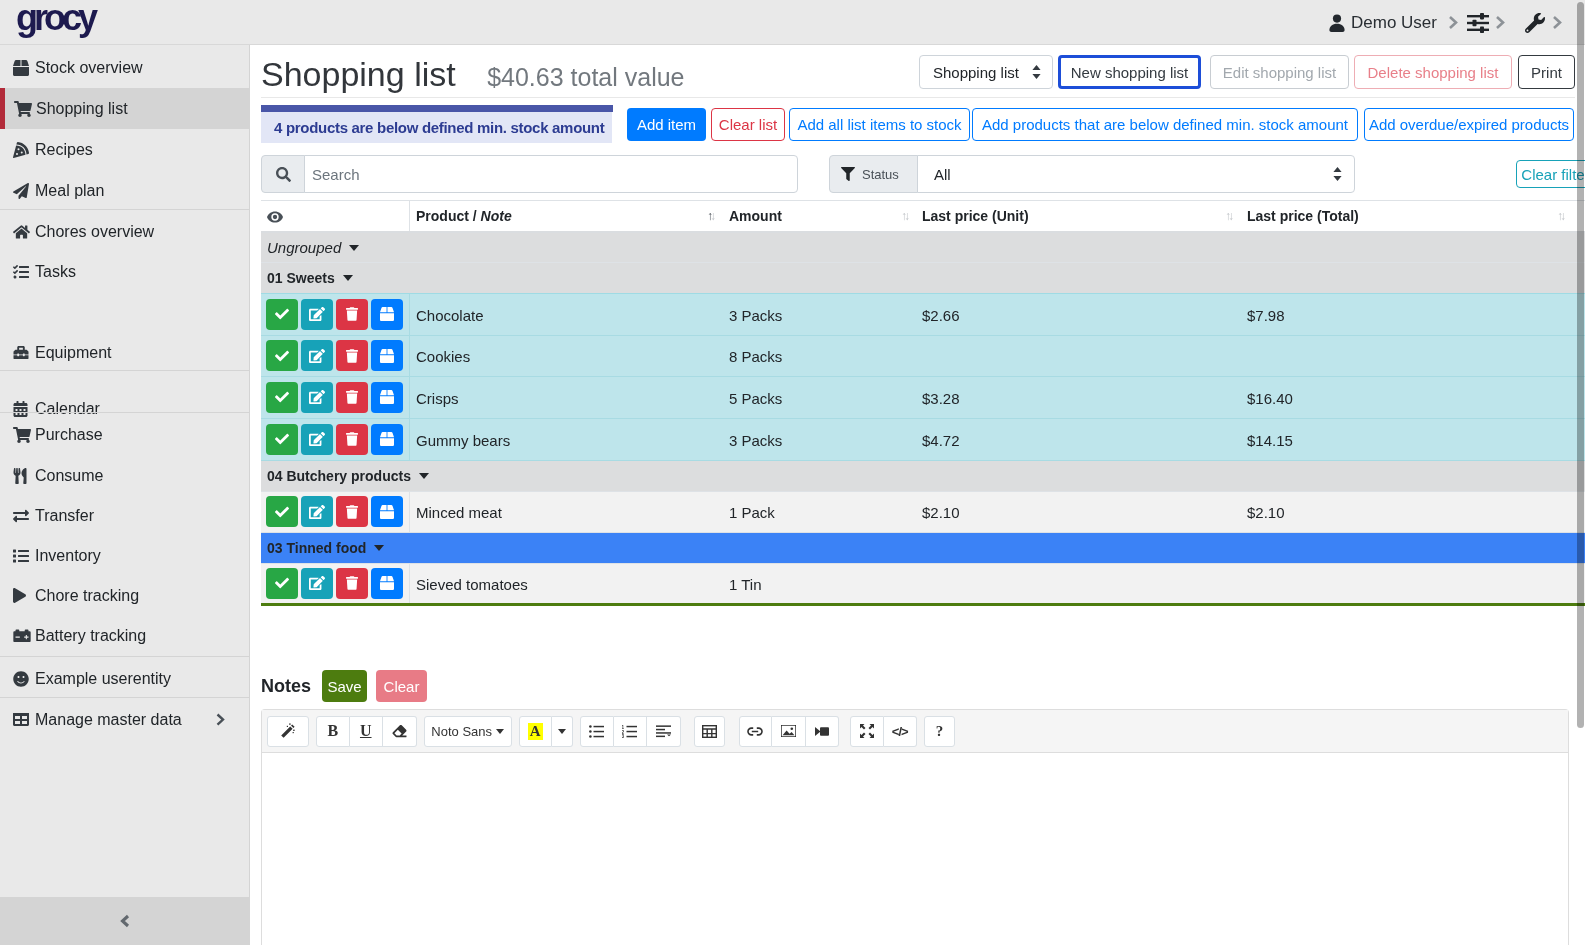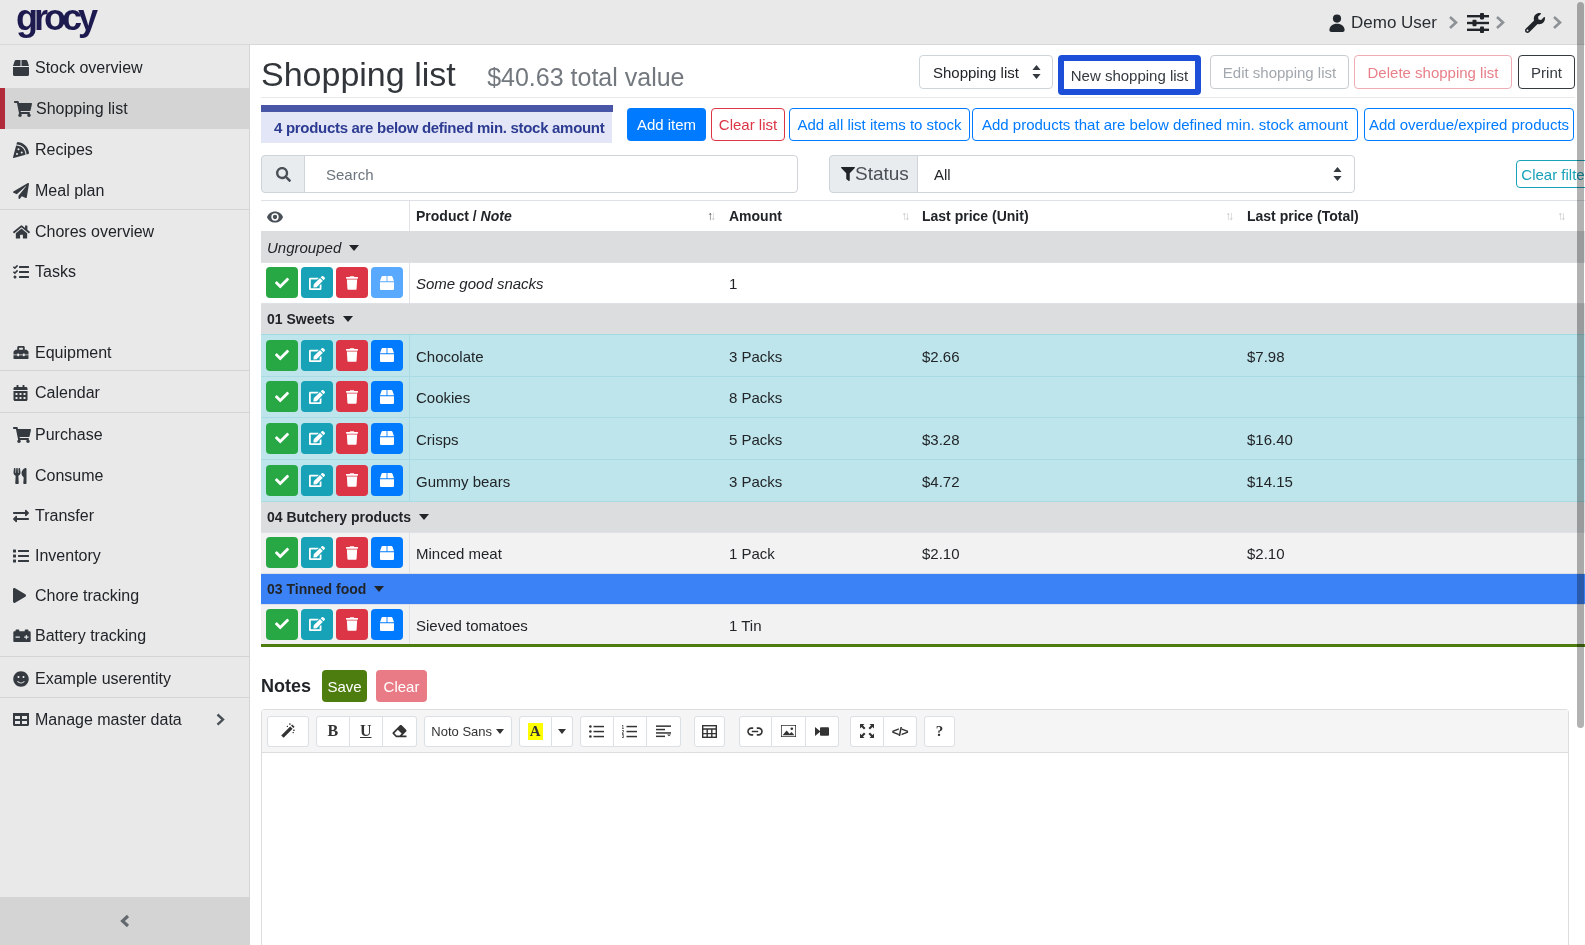--- a/index.html
+++ b/index.html
@@ -37,23 +37,23 @@
 
 
 #banner-top { position:absolute; left:261px; top:105px; width:352px; height:7px; background:#4956a8; }
 #banner { position:absolute; left:261px; top:112px; width:351px; height:31px; background:#e2e6f6;
   color:#2d3c92; font-weight:bold; font-size:15px; letter-spacing:-0.3px; display:flex; align-items:center; padding-left:13px; white-space:nowrap; }
 
 
 #search-icon-box { position:absolute; left:261px; top:155px; width:44px; height:38px;
   background:#e9ecef; border:1px solid #ced4da; border-radius:4px 0 0 4px; display:flex; align-items:center; justify-content:center; color:#495057; }
 #search-input { position:absolute; left:304px; top:155px; width:494px; height:38px;
-  background:#fff; border:1px solid #ced4da; border-radius:0 4px 4px 0; display:flex; align-items:center; padding-left:21px; color:#6c757d; font-size:15px; }
+  background:#fff; border:1px solid #ced4da; border-radius:0 4px 4px 0; display:flex; align-items:center; padding-left:7px; color:#6c757d; font-size:15px; }
 #status-box { position:absolute; left:829px; top:155px; width:89px; height:38px;
-  background:#e9ecef; border:1px solid #ced4da; border-radius:4px 0 0 4px; display:flex; align-items:center; padding-left:11px; gap:0; color:#495057; font-size:19px; }
+  background:#e9ecef; border:1px solid #ced4da; border-radius:4px 0 0 4px; display:flex; align-items:center; padding-left:11px; gap:7px; color:#495057; font-size:13px; }
 #status-sel { position:absolute; left:917px; top:155px; width:438px; height:38px;
   background:#fff; border:1px solid #ced4da; border-radius:0 4px 4px 0; display:flex; align-items:center; padding-left:16px; font-size:15px; }
 
 
 #tbl { position:absolute; left:261px; top:200px; width:1324px; }
 .trow { position:relative; width:100%; }
 .c-prod { position:absolute; left:155px; }
 .c-amt  { position:absolute; left:468px; }
 .c-unit { position:absolute; left:661px; }
 .c-tot  { position:absolute; left:986px; }
@@ -162,21 +162,21 @@
         <svg width="16" height="16" viewBox="0 0 512 512" fill="currentColor">
           <path d="M139.61 35.5a12 12 0 0 0-17 0L58.93 98.81l-22.7-22.12a12 12 0 0 0-17 0L3.53 92.41a12 12 0 0 0 0 17l47.59 47.4a12.78 12.78 0 0 0 17.61 0l15.59-15.62L156.52 69a12.09 12.09 0 0 0 .09-17zm0 159.19a12 12 0 0 0-17 0l-63.68 63.72-22.7-22.1a12 12 0 0 0-17 0L3.53 252a12 12 0 0 0 0 17L51 316.5a12.77 12.77 0 0 0 17.6 0l15.7-15.69 72.2-72.22a12 12 0 0 0 .09-16.9zM64 368c-26.49 0-48.59 21.5-48.59 48S37.53 464 64 464a48 48 0 0 0 0-96zm432 16H208a16 16 0 0 0-16 16v32a16 16 0 0 0 16 16h288a16 16 0 0 0 16-16v-32a16 16 0 0 0-16-16zm0-320H208a16 16 0 0 0-16 16v32a16 16 0 0 0 16 16h288a16 16 0 0 0 16-16V80a16 16 0 0 0-16-16zm0 160H208a16 16 0 0 0-16 16v32a16 16 0 0 0 16 16h288a16 16 0 0 0 16-16v-32a16 16 0 0 0-16-16z"></path>
         </svg>
       </span>Tasks</div>
   <div class="sb-item" style="top:287px;"><span class="ic">
         <svg width="16" height="15" viewBox="0 0 512 512" fill="currentColor">
           <path d="M502.63 214.63l-45.25-45.25c-6-6-14.14-9.37-22.63-9.37H384V80c0-26.51-21.49-48-48-48H176c-26.51 0-48 21.49-48 48v80H77.25c-8.49 0-16.62 3.37-22.63 9.37L9.37 214.63c-6 6-9.37 14.14-9.37 22.63V320h128v-16c0-8.84 7.16-16 16-16h32c8.84 0 16 7.16 16 16v16h128v-16c0-8.84 7.16-16 16-16h32c8.84 0 16 7.16 16 16v16h128v-82.74c0-8.49-3.37-16.63-9.37-22.63zM320 160H192V96h128v64zm64 208c0 8.84-7.16 16-16 16h-32c-8.84 0-16-7.16-16-16v-16H192v16c0 8.84-7.16 16-16 16h-32c-8.84 0-16-7.16-16-16v-16H0v96c0 17.67 14.33 32 32 32h448c17.67 0 32-14.33 32-32v-96H384v16z"></path>
         </svg>
       </span>Equipment</div>
   <div class="sb-div" style="top:325px;"></div>
-  <div class="sb-item" style="top:327px;"><span class="ic">
+  <div class="sb-item" style="top:343px;"><span class="ic">
         <svg width="15" height="16" viewBox="0 0 448 512" fill="currentColor">
           <path d="M0 464c0 26.5 21.5 48 48 48h352c26.5 0 48-21.5 48-48V192H0v272zm320-196c0-6.6 5.4-12 12-12h40c6.6 0 12 5.4 12 12v40c0 6.6-5.4 12-12 12h-40c-6.6 0-12-5.4-12-12v-40zm0 128c0-6.6 5.4-12 12-12h40c6.6 0 12 5.4 12 12v40c0 6.6-5.4 12-12 12h-40c-6.6 0-12-5.4-12-12v-40zM192 268c0-6.6 5.4-12 12-12h40c6.6 0 12 5.4 12 12v40c0 6.6-5.4 12-12 12h-40c-6.6 0-12-5.4-12-12v-40zm0 128c0-6.6 5.4-12 12-12h40c6.6 0 12 5.4 12 12v40c0 6.6-5.4 12-12 12h-40c-6.6 0-12-5.4-12-12v-40zM64 268c0-6.6 5.4-12 12-12h40c6.6 0 12 5.4 12 12v40c0 6.6-5.4 12-12 12H76c-6.6 0-12-5.4-12-12v-40zm0 128c0-6.6 5.4-12 12-12h40c6.6 0 12 5.4 12 12v40c0 6.6-5.4 12-12 12H76c-6.6 0-12-5.4-12-12v-40zM400 64h-48V16c0-8.8-7.2-16-16-16h-32c-8.8 0-16 7.2-16 16v48H160V16c0-8.8-7.2-16-16-16h-32c-8.8 0-16 7.2-16 16v48H48C21.5 64 0 85.5 0 112v48h448v-48c0-26.5-21.5-48-48-48z"></path>
         </svg>
       </span>Calendar</div>
   <div class="sb-div" style="top:367px;"></div>
   <div class="sb-item" style="top:369px;"><span class="ic">
         <svg width="18" height="16" viewBox="0 0 576 512" fill="currentColor">
           <path d="M528.12 301.319l47.273-208C578.806 78.301 567.391 64 552.03 64H159.208l-9.166-44.81C147.758 8.021 137.93 0 126.529 0H24C10.745 0 0 10.745 0 24v16c0 13.255 10.745 24 24 24h69.883l70.248 343.435C147.325 417.1 136 435.222 136 456c0 30.928 25.072 56 56 56s56-25.072 56-56c0-15.674-6.447-29.835-16.824-40h209.647C430.447 426.165 424 440.326 424 456c0 30.928 25.072 56 56 56s56-25.072 56-56c0-22.172-12.888-41.332-31.579-50.405l5.517-24.276c3.413-15.018-8.002-29.319-23.403-29.319H218.117l-6.545-32h293.145c11.206 0 20.92-7.754 23.403-18.681z"></path>
         </svg>
       </span>Purchase</div>
@@ -227,21 +227,21 @@
       </svg>
   </div>
 </div>
 <div id="h1">Shopping list <span class="tv">$40.63 total value</span></div>
 <div id="hr1"></div>
 <div class="btn" style="left:919px; top:55px; width:134px; height:34px; border:1px solid #ced4da; justify-content:flex-start; padding-left:13px;">Shopping list
   <svg width="9" height="14" viewBox="0 0 9 14" style="position:absolute; right:11px;" fill="#343a40">
       <path d="M4.5 0L8.6 5H0.4zM4.5 14L0.4 9h8.2z"></path>
     </svg>
 </div>
-<div class="btn" style="left:1058px; top:55px; width:143px; height:40px; border:6px solid #1d4ed8; color:#343a40;">New shopping list</div>
+<div class="btn" style="left:1058px; top:55px; width:143px; height:34px; border:3px solid #1d4ed8; color:#343a40;">New shopping list</div>
 <div class="btn" style="left:1210px; top:55px; width:139px; height:34px; border:1px solid #c8cdd2; color:#a2a8ae;">Edit shopping list</div>
 <div class="btn" style="left:1354px; top:55px; width:158px; height:34px; border:1px solid #eeadb4; color:#e87f89;">Delete shopping list</div>
 <div class="btn" style="left:1518px; top:55px; width:57px; height:34px; border:1px solid #343a40; color:#343a40;">Print</div>
 <div class="btn" style="left:627px; top:108px; width:79px; height:33px; background:#007bff; color:#fff;">Add item</div>
 <div class="btn" style="left:711px; top:108px; width:74px; height:33px; border:1px solid #dc3545; color:#dc3545;">Clear list</div>
 <div class="btn" style="left:789px; top:108px; width:181px; height:33px; border:1px solid #007bff; color:#007bff;">Add all list items to stock</div>
 <div class="btn" style="left:972px; top:108px; width:386px; height:33px; border:1px solid #007bff; color:#007bff;">Add products that are below defined min. stock amount</div>
 <div class="btn" style="left:1364px; top:108px; width:210px; height:33px; border:1px solid #007bff; color:#007bff;">Add overdue/expired products</div>
 <div class="btn" style="left:1496px; top:160px; width:79px; height:28px; border:1px solid #17a2b8; color:#17a2b8; font-size:15px;margin-left:20px;">Clear filter</div>
 <div id="banner-top"></div>
@@ -299,45 +299,20 @@
     <span class="sort abs" style="left:446px;"><span style="color:#495057;">↑</span>↓</span>
     <span class="sort abs" style="left:640px;">↑↓</span>
     <span class="sort abs" style="left:964px;">↑↓</span>
     <span class="sort abs" style="left:1296px;">↑↓</span>
     <span class="vline"></span>
   </div>
   <div class="trow grp" style="height:30px; background:#dcddde; border-bottom:1px solid #dee2e6; font-weight:normal; font-style:italic; font-size:15px;">Ungrouped
     <svg width="10" height="6" style="margin-left:8px;">
         <use href="#i-caret"></use>
       </svg></div>
-  <div class="trow" style="height:41px; background:#fff; border-bottom:1px solid #dee2e6;">
-    <span class="abtn b1">
-        <svg width="14" height="14">
-          <use href="#i-check"></use>
-        </svg>
-      </span>
-    <span class="abtn b2">
-        <svg width="16" height="16">
-          <use href="#i-edit"></use>
-        </svg>
-      </span>
-    <span class="abtn b3">
-        <svg width="12" height="14">
-          <use href="#i-trash"></use>
-        </svg>
-      </span>
-    <span class="abtn b4" style="background:#59a9ff;">
-        <svg width="14" height="14">
-          <use href="#i-box"></use>
-        </svg>
-      </span>
-    <span class="c-prod rowtxt abs" style="font-style:italic;">Some good snacks</span>
-    <span class="c-amt rowtxt abs">1</span>
-    <span class="vline"></span>
-  </div>
   <div class="trow grp" style="height:31px; background:#dcddde; border-bottom:1px solid #9fdbe4;">01 Sweets
     <svg width="10" height="6" style="margin-left:8px;">
         <use href="#i-caret"></use>
       </svg></div>
   <div class="trow binfo" style="height:42px; background:#bee5eb;">
     <span class="abtn b1">
         <svg width="14" height="14">
           <use href="#i-check"></use>
         </svg>
       </span>

